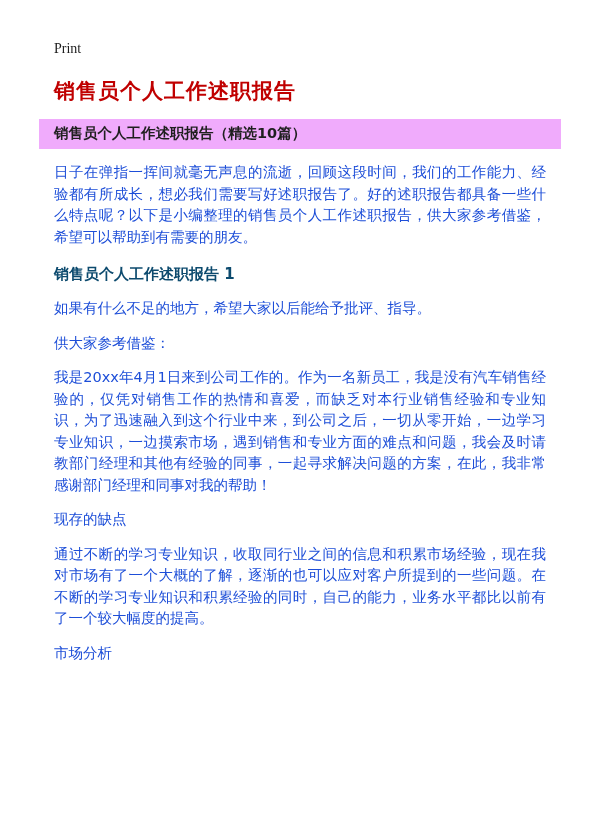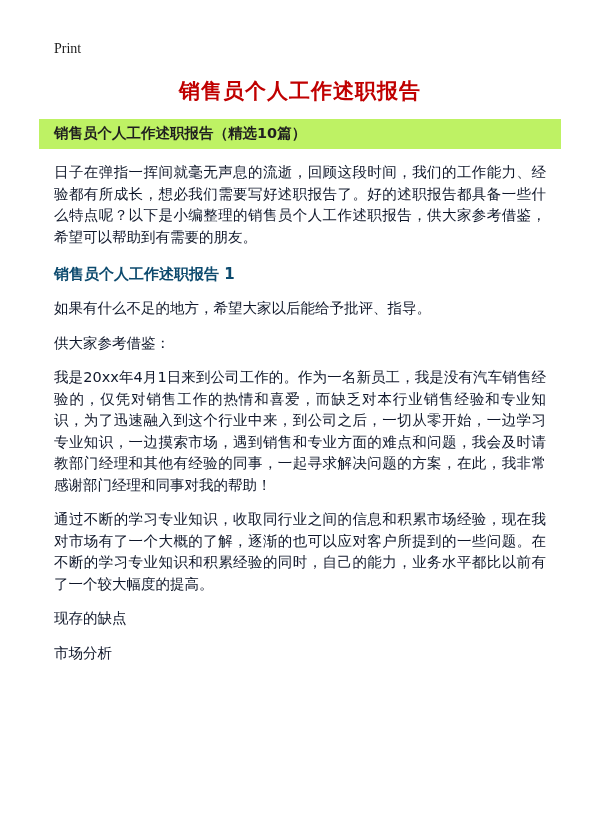--- a/index.html
+++ b/index.html
@@ -23,43 +23,43 @@
   }
   .print-link {
     font-family: "Liberation Serif", "DejaVu Serif", serif;
     font-size: 14px;
     color: #1d1d1d;
     display: inline-block;
     cursor: pointer;
   }
   .doc-title {
     margin: 20px 0 14px 0;
-    text-align: center;
+    text-align: left;
     font-size: 21px;
     font-weight: bold;
     letter-spacing: 1px;
     color: #c00000;
   }
   .subtitle-bar {
     margin: 0 -15px;
     padding: 5px 15px 6px 15px;
-    background: #bef264;
+    background: #f0abfc;
     font-size: 14.5px;
     font-weight: bold;
     color: #1f1f1f;
   }
   .blocks {
     margin-top: 4px;
   }
   .para {
     margin: 13px 0;
     font-size: 14.5px;
     line-height: 21.5px;
     text-align: justify;
-    color: #0f172a;
+    color: #1d4ed8;
   }
   .section-heading {
     margin: 17px 0 14px 0;
     font-size: 15px;
     font-weight: bold;
     color: #0c4a6e;
     text-align: left;
   }
 </style>
 </head>
@@ -72,19 +72,19 @@
   <h1 class="doc-title">销售员个人工作述职报告</h1>
 
   <div class="subtitle-bar">销售员个人工作述职报告（精选10篇）</div>
 
   <div class="blocks">
     <p class="para">日子在弹指一挥间就毫无声息的流逝，回顾这段时间，我们的工作能力、经验都有所成长，想必我们需要写好述职报告了。好的述职报告都具备一些什么特点呢？以下是小编整理的销售员个人工作述职报告，供大家参考借鉴，希望可以帮助到有需要的朋友。</p>
     <h2 class="section-heading">销售员个人工作述职报告 1</h2>
     <p class="para">如果有什么不足的地方，希望大家以后能给予批评、指导。</p>
     <p class="para">供大家参考借鉴：</p>
     <p class="para">我是20xx年4月1日来到公司工作的。作为一名新员工，我是没有汽车销售经验的，仅凭对销售工作的热情和喜爱，而缺乏对本行业销售经验和专业知识，为了迅速融入到这个行业中来，到公司之后，一切从零开始，一边学习专业知识，一边摸索市场，遇到销售和专业方面的难点和问题，我会及时请教部门经理和其他有经验的同事，一起寻求解决问题的方案，在此，我非常感谢部门经理和同事对我的帮助！</p>
+    <p class="para">现存的缺点</p>
     <p class="para">通过不断的学习专业知识，收取同行业之间的信息和积累市场经验，现在我对市场有了一个大概的了解，逐渐的也可以应对客户所提到的一些问题。在不断的学习专业知识和积累经验的同时，自己的能力，业务水平都比以前有了一个较大幅度的提高。</p>
-    <p class="para">现存的缺点</p>
     <p class="para">市场分析</p>
 
   </div>
 
 </div>
 
 </body></html>

